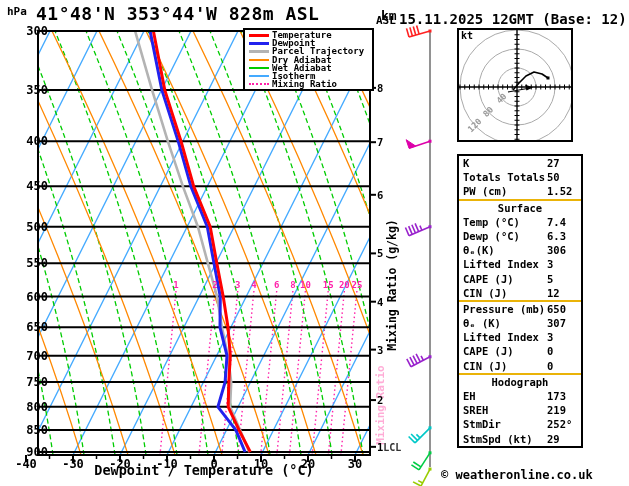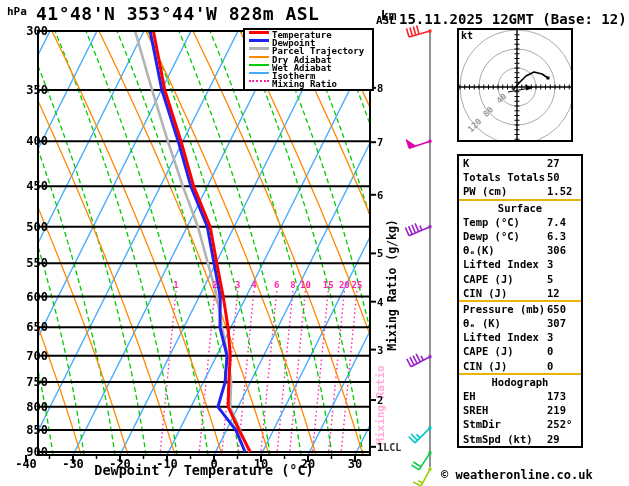--- a/index.html
+++ b/index.html
@@ -18,21 +18,21 @@
       transform:translate(-50%,-50%) rotate(-90deg);}
   #mr-axis-ghost{left:380px;top:405px;font-size:11px;color:#ff9ed0;white-space:nowrap;
       transform:translate(-50%,-50%) rotate(-90deg);opacity:.85;}
   #kt-label{left:461px;top:30px;font-size:10px;}
   #lcl-label{font-size:10px;color:#333;}
   .plabel{width:34px;text-align:right;font-size:12px;margin-left:14px;}
   .tlabel{width:40px;text-align:center;font-size:12px;top:457px;}
   .kmlabel{font-size:10.5px;white-space:nowrap;}
   .mrlabel{width:16px;text-align:center;font-size:9px;color:#ff22aa;}
   #legend{left:243px;top:28px;width:127px;border:2px solid #000;background:#fff;padding:1px 0 1px 0;}
-  .leg-row{display:flex;height:8.2px;overflow:visible;}
+  .leg-row{display:flex;align-items:center;height:8.2px;overflow:visible;}
   .leg-swatch{width:20px;height:0;margin:0 3px 0 4px;flex:none;}
   .leg-label{font-size:9px;font-weight:bold;line-height:8px;white-space:nowrap;}
   #hodo-wrap{left:457px;top:28px;width:116px;height:114px;border:2px solid #000;background:#fff;box-sizing:border-box;}
   #stats-table{left:457px;top:154px;width:126px;border:2px solid #000;background:#fff;box-sizing:border-box;}
   .tbl-section{border-top:2px solid #eab308;}
   .tbl-section:first-child{border-top:none;}
   .tbl-header{font-size:10.5px;font-weight:bold;text-align:center;height:14.2px;line-height:14.5px;}
   .tbl-row{position:relative;height:14.2px;font-size:10.5px;font-weight:bold;line-height:14.5px;}
   .tbl-label{position:absolute;left:4px;white-space:nowrap;}
   .tbl-value{position:absolute;left:88px;white-space:nowrap;}

